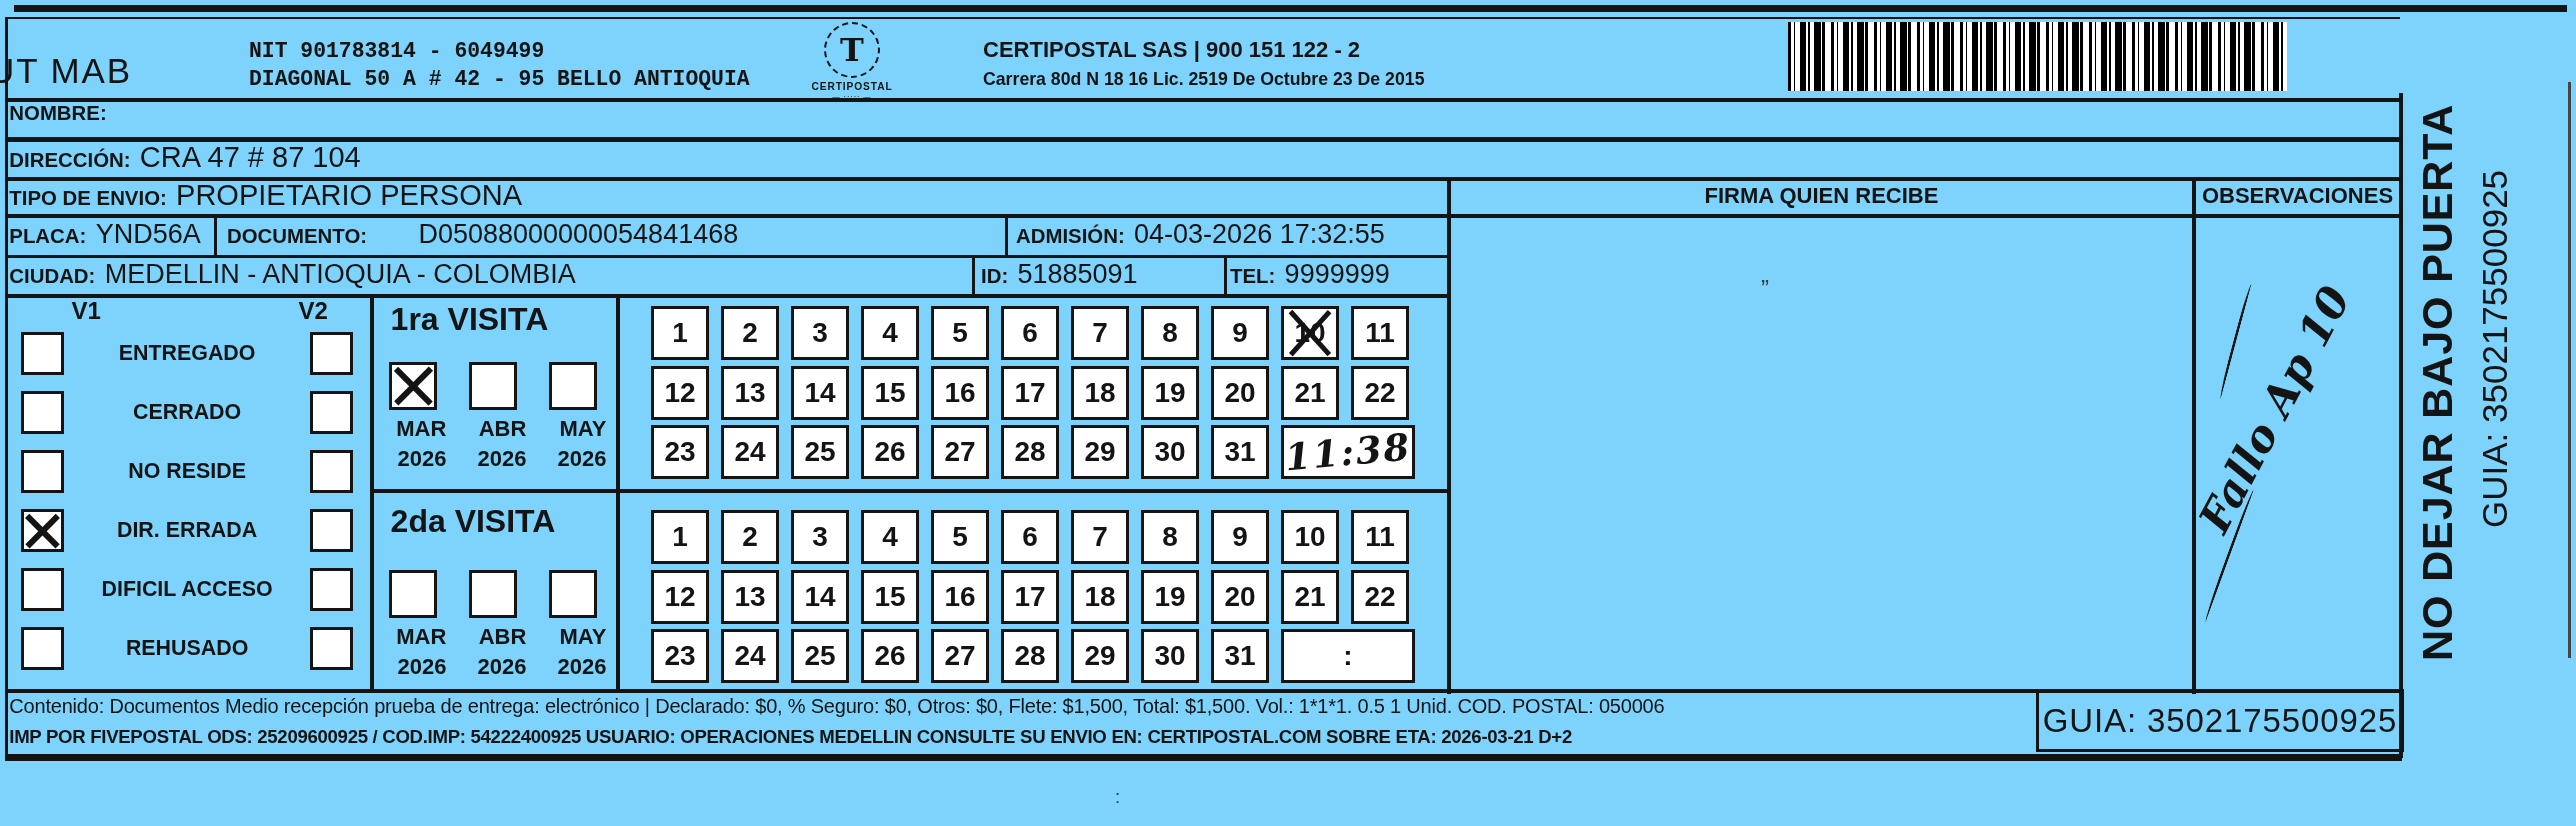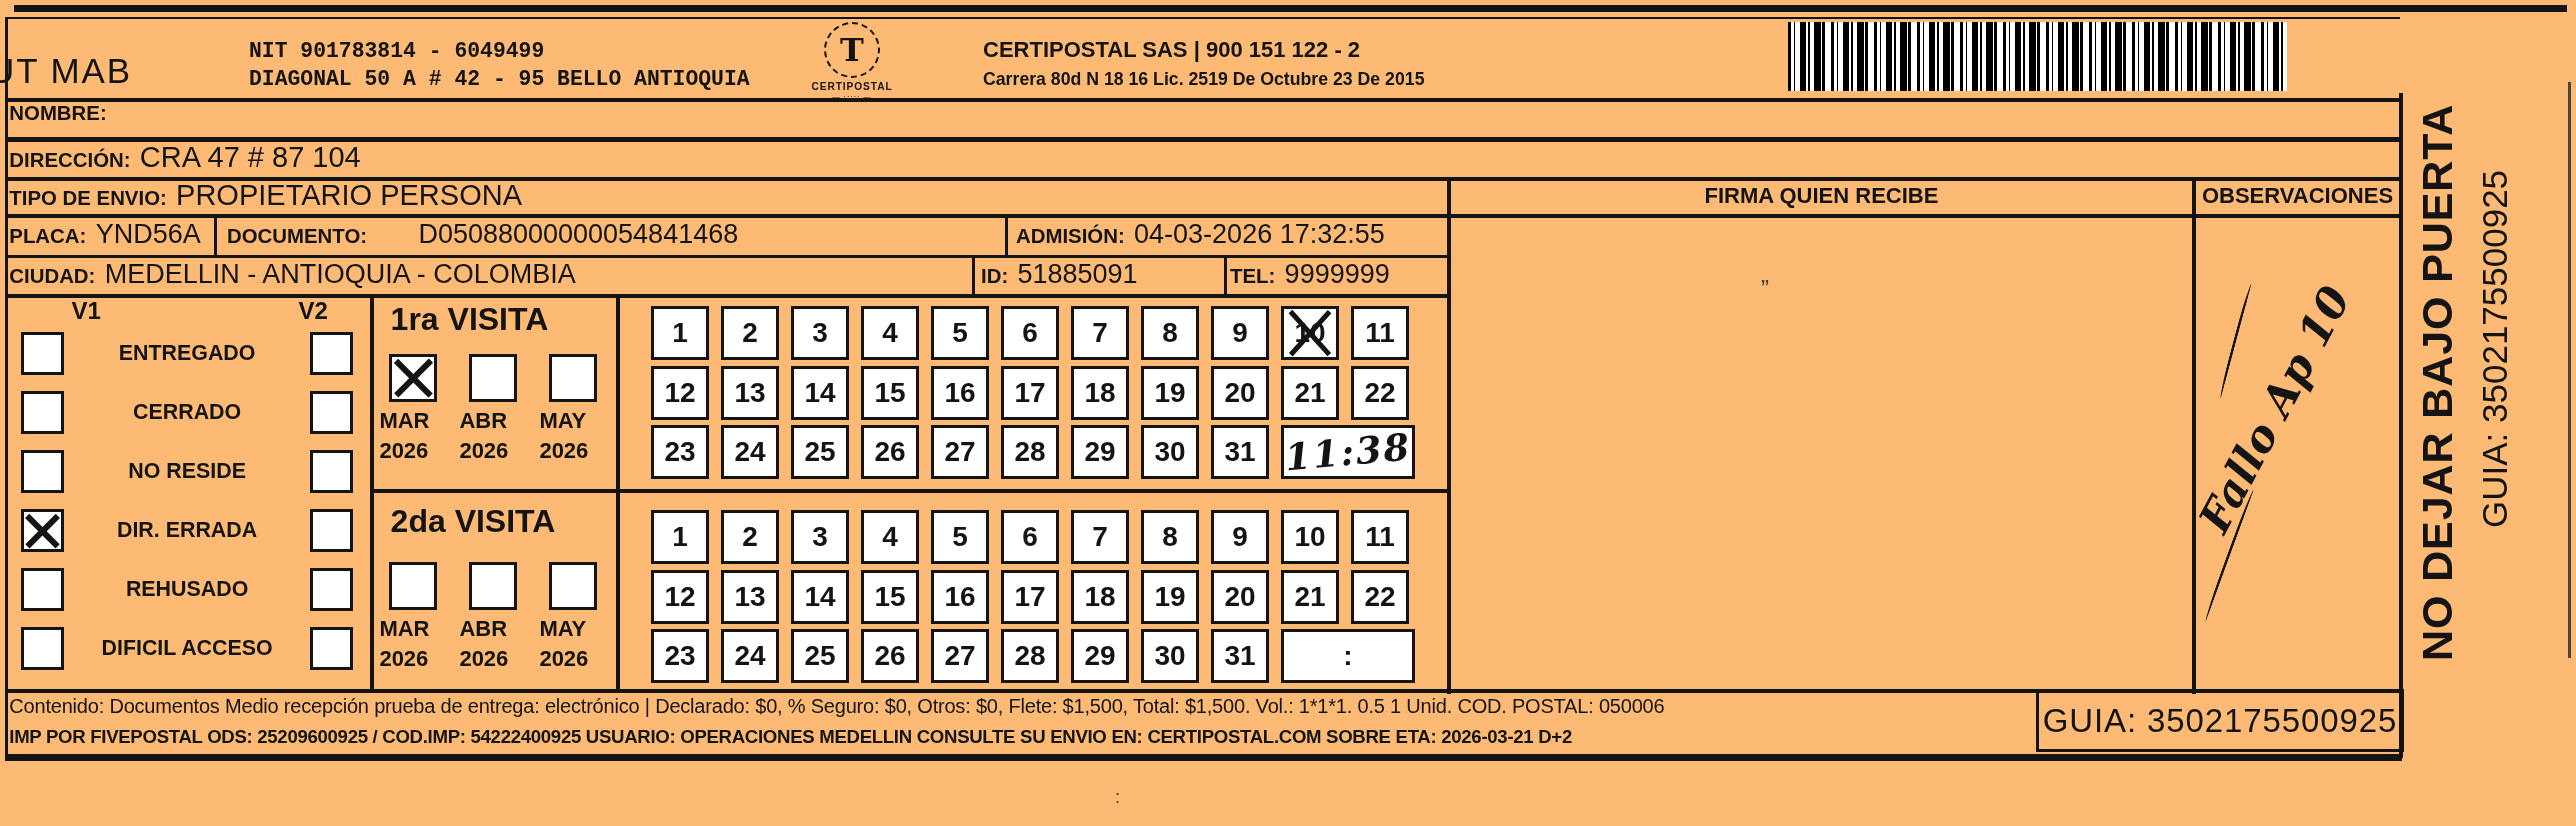--- a/index.html
+++ b/index.html
@@ -1,16 +1,16 @@
 <!DOCTYPE html>
 <html style="font-size:15px"><head>
 <meta charset="utf-8">
 <style>
   html,body{margin:0;padding:0;background:#f2f2f0;}
-  .page{position:relative;width:2576px;height:827px;background:#fdba74;overflow:hidden;
+  .page{position:relative;width:2576px;height:827px;background:#7dd3fc;overflow:hidden;
         font-family:"Liberation Sans",sans-serif;color:#141414;}
   .hline,.vline{position:absolute;background:#141414;}
   .abs{position:absolute;}
   .pair{display:flex;align-items:baseline;white-space:nowrap;}
 
   
   .ut-mab{font-size:35px;letter-spacing:1.9px;}
   .nit-block{font-size:21.4px;font-weight:700;line-height:28px;white-space:nowrap;font-family:Liberation Mono, monospace;}
   .logo{width:102px;text-align:center;}
   .logo-circle{width:52px;height:52px;border:2.8px dashed #141414;border-radius:50%;
@@ -44,21 +44,21 @@
   .xmark,.cb.checked::before{content:"";}
   .cb.checked::before,.cb.checked::after{content:"";position:absolute;left:-8%;top:50%;
       width:116%;height:5.6px;background:#141414;}
   .cb.checked::before{transform:translateY(-50%) rotate(45deg);}
   .cb.checked::after{transform:translateY(-50%) rotate(-45deg);}
 
   
   .visit-col{width:242px;}
   .visit-title{position:absolute;left:18.6px;font-size:32px;font-weight:700;white-space:nowrap;}
   .months{position:absolute;left:7.4px;display:flex;gap:13px;}
-  .month{width:67px;text-align:left;}
+  .month{width:67px;text-align:right;margin-top:8px;}
   .month-label{font-size:22px;font-weight:700;line-height:25px;margin-top:5.6px;}
 
   
   .cal{width:828px;}
   .cal-row{position:absolute;left:33px;width:764px;display:flex;gap:12px;}
   .day{box-sizing:border-box;width:58px;height:54px;border:3.7px solid #141414;
        display:flex;align-items:center;justify-content:center;
        font-size:28px;font-weight:700;position:relative;background:#fff;}
   .day.wide{flex:1;}
   .day .xmark{position:absolute;left:0;top:0;width:100%;height:100%;}
@@ -187,26 +187,26 @@
           <div class="opt-label">NO RESIDE</div>
           <div class="cb"></div>
         </div>
         <div class="status-row">
           <div class="cb checked"></div>
           <div class="opt-label">DIR. ERRADA</div>
           <div class="cb"></div>
         </div>
         <div class="status-row">
           <div class="cb"></div>
+          <div class="opt-label">DIFICIL ACCESO</div>
+          <div class="cb"></div>
+        </div>
+        <div class="status-row">
+          <div class="cb"></div>
           <div class="opt-label">REHUSADO</div>
-          <div class="cb"></div>
-        </div>
-        <div class="status-row">
-          <div class="cb"></div>
-          <div class="opt-label">DIFICIL ACCESO</div>
           <div class="cb"></div>
         </div>
       </div>
   </div>
 
   <div class="abs visit-col" style="left:372px;top:295px;height:193px;">
     <div class="visit-title" style="top:5.6px;">1ra VISITA</div>
     <div class="months" style="top:59px;">
         <div class="month">
           <div class="cb cb-lg checked"></div>

